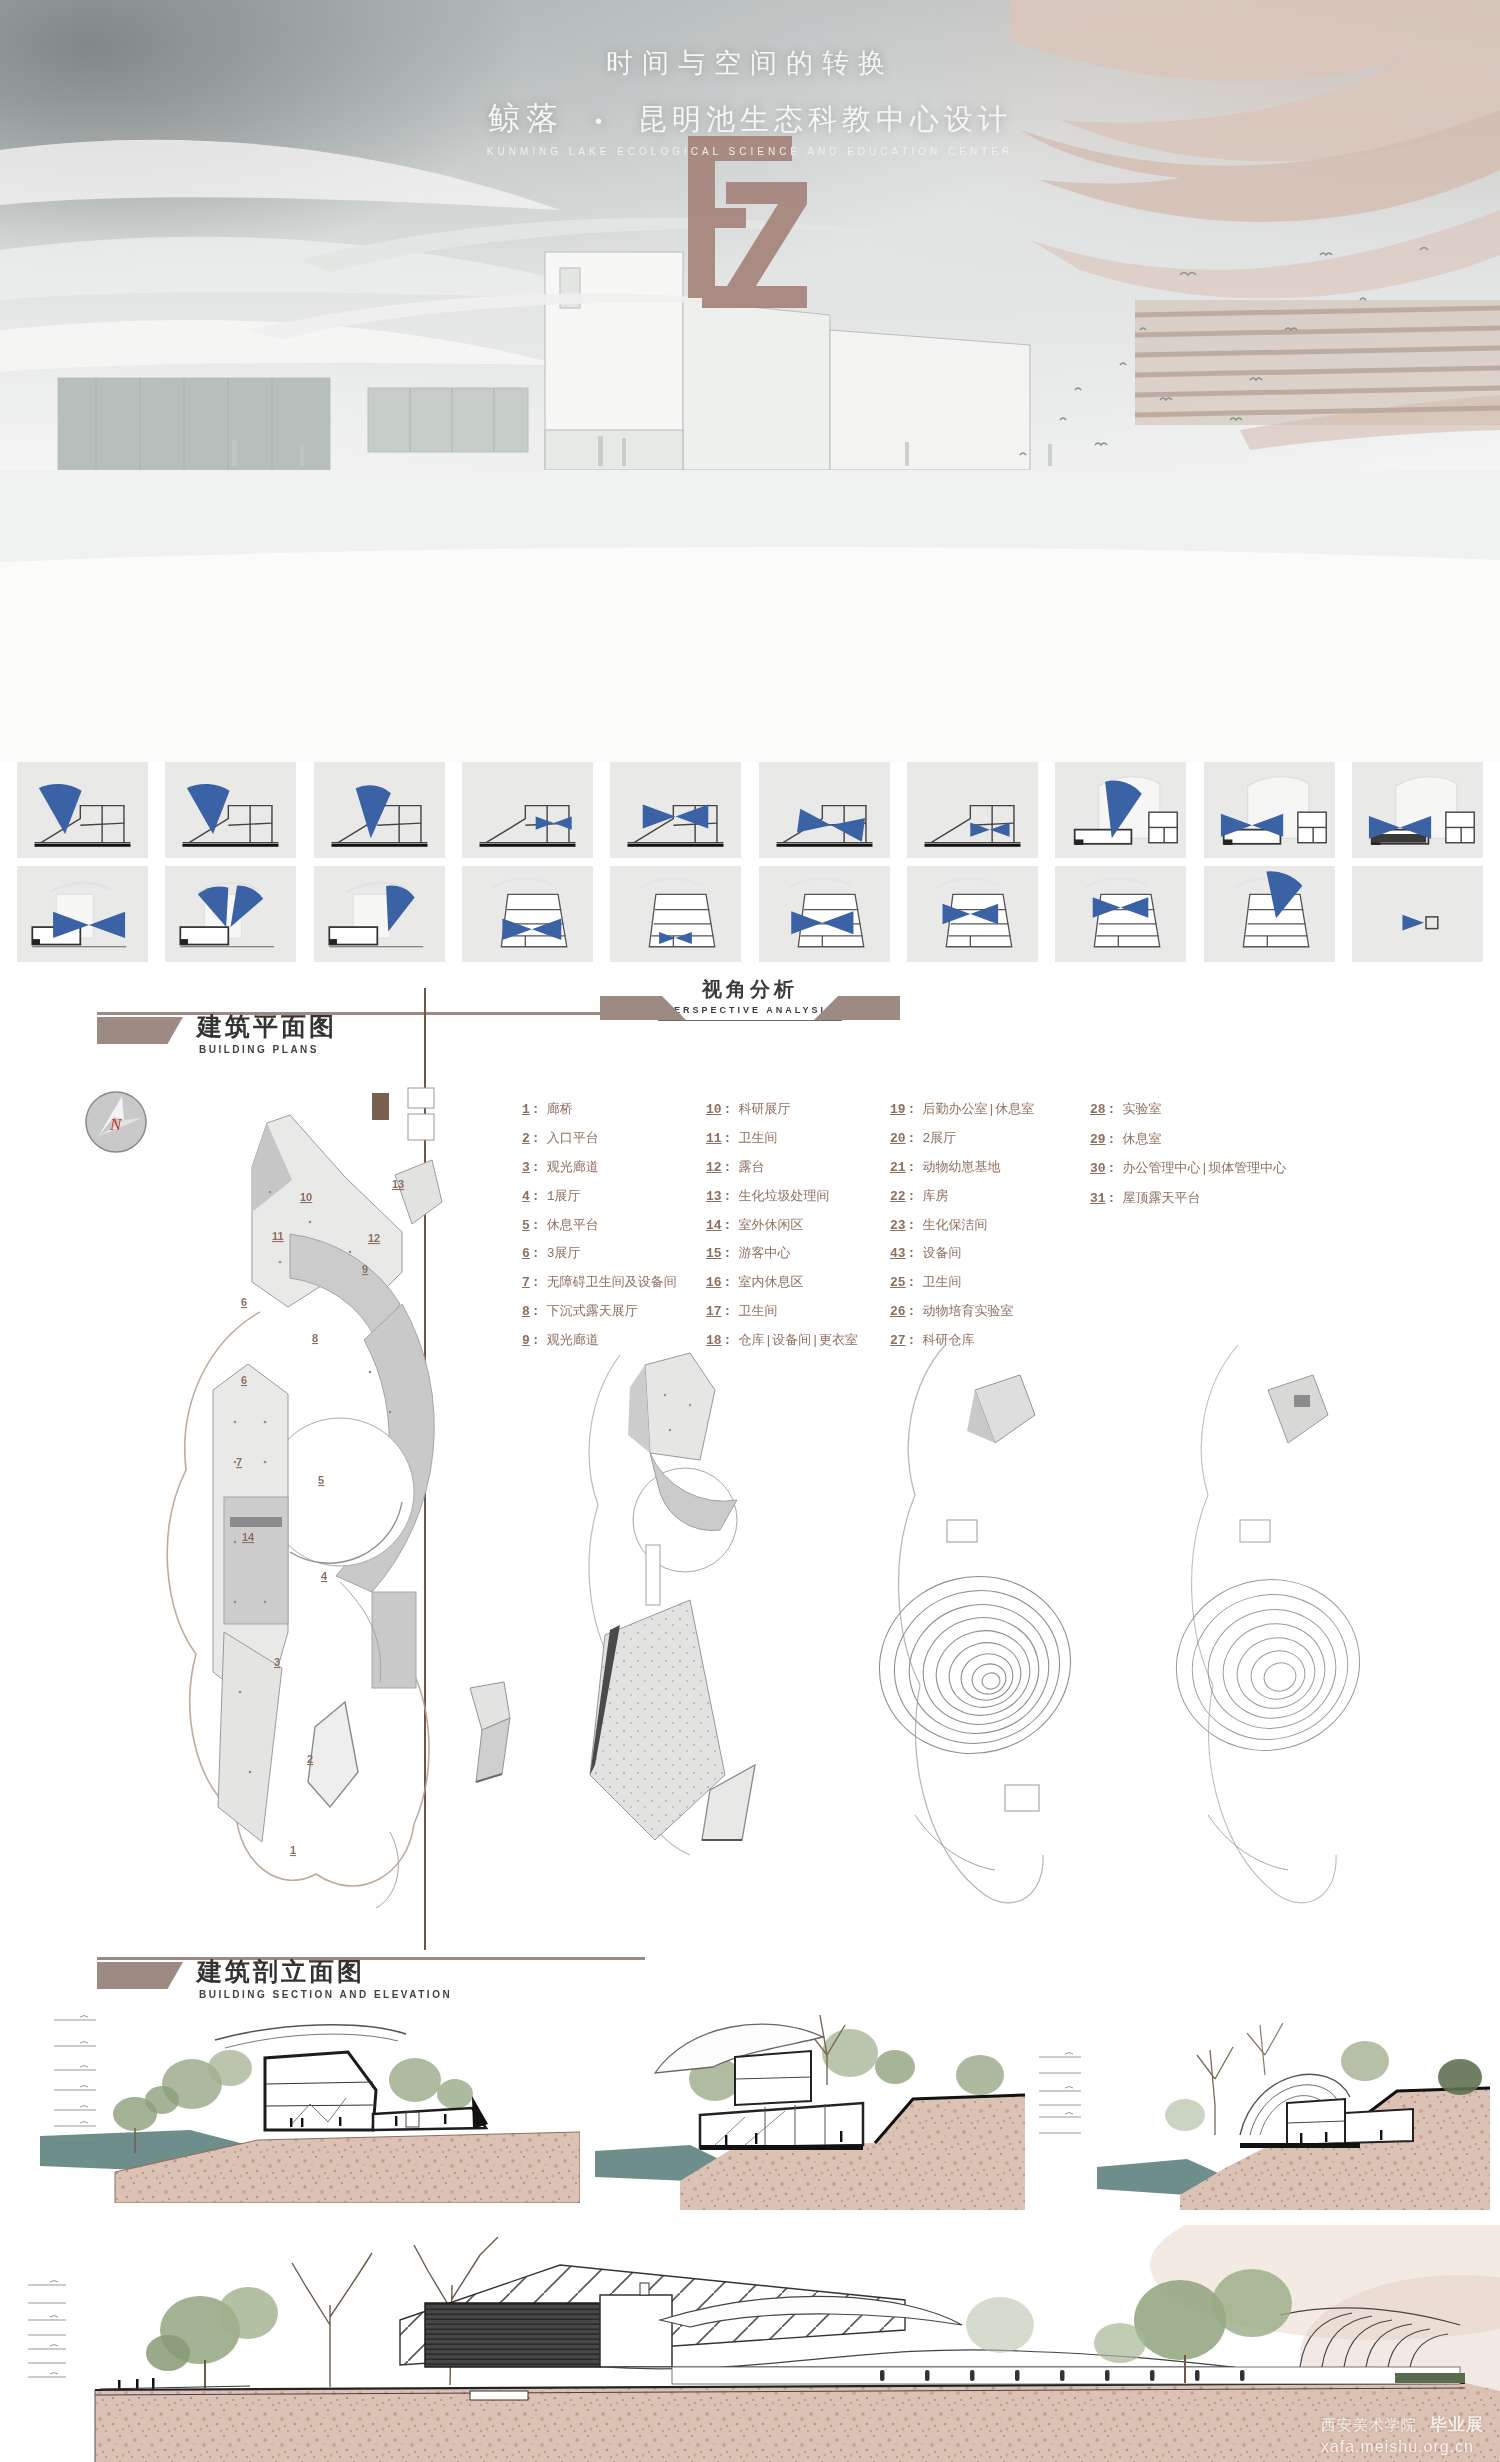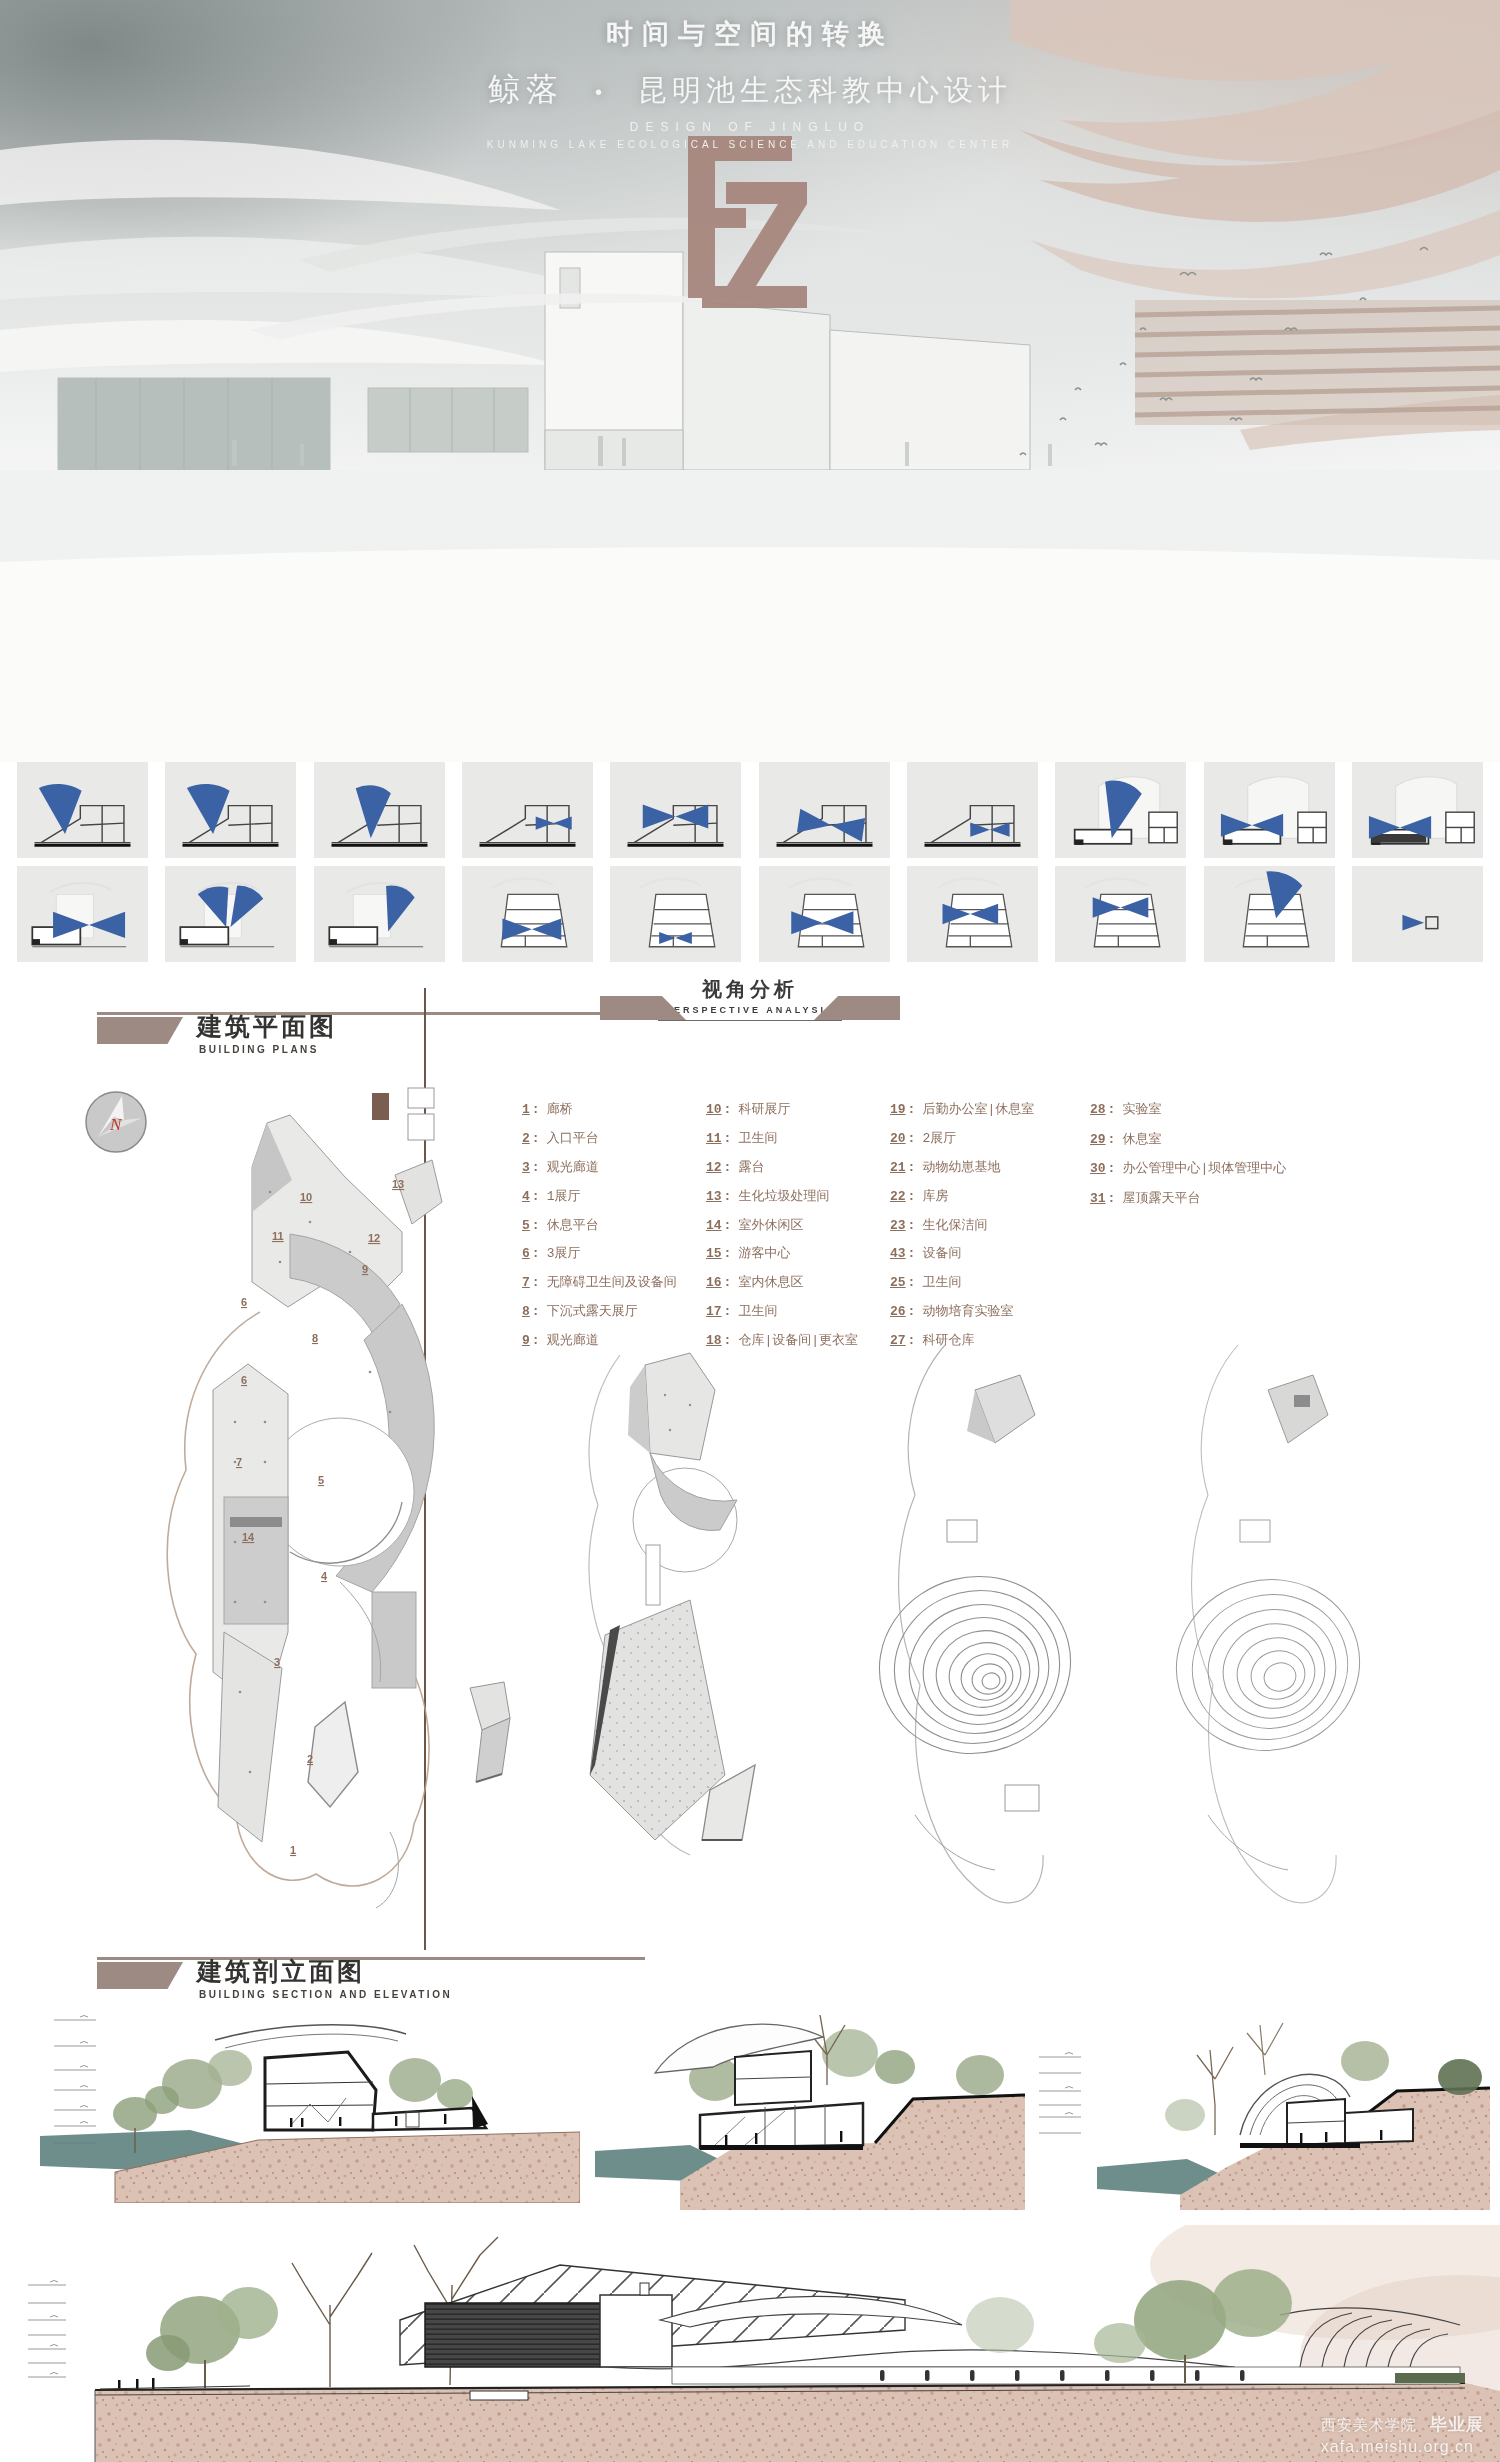--- a/index.html
+++ b/index.html
@@ -11,21 +11,21 @@
   .hero{left:0;top:0;width:1500px;height:762px;
     background:
       radial-gradient(ellipse 620px 330px at 6% 6%, rgba(125,133,133,.95), rgba(125,133,133,0) 70%),
       radial-gradient(ellipse 900px 420px at 32% 0%, rgba(176,182,182,.85), rgba(176,182,182,0) 72%),
       radial-gradient(ellipse 700px 300px at 88% 4%, rgba(214,196,186,.55), rgba(214,196,186,0) 70%),
       radial-gradient(ellipse 1000px 500px at 55% 30%, rgba(228,230,229,.9), rgba(228,230,229,0) 80%),
       linear-gradient(to bottom,#b9bebe 0%,#d8dbda 26%,#eef0ef 52%,#fbfbfa 74%,#ffffff 100%);}
   .hero svg{display:block;}
 
   .titleblock{left:0;top:16px;width:1500px;text-align:center;color:#f5f6f5;}
-  .t-zh-main{font-size:27px;font-weight:bold;letter-spacing:9px;text-shadow:0 0 8px rgba(100,106,106,.55);}
+  .t-zh-main{font-size:27px;font-weight:normal;letter-spacing:9px;text-shadow:0 0 8px rgba(100,106,106,.55);margin-top:29px;}
   .t-en-main{margin-top:6px;font-size:10px;letter-spacing:5px;color:#eceeed;}
   .t-zh-sub{margin-top:16px;font-size:29px;letter-spacing:5px;text-shadow:0 0 8px rgba(100,106,106,.5);}
   .t-zh-sub .proj{font-weight:normal;font-size:32px;letter-spacing:6px;}
   .t-zh-sub .dot{margin:0 18px;font-size:20px;vertical-align:middle;}
   .t-en-sub1{margin-top:8px;font-size:12px;letter-spacing:7px;color:#f0f1f0;}
   .t-en-sub2{margin-top:5px;font-size:10px;letter-spacing:4px;color:#eff0ef;}
 
   
   .thumbrow{left:0;width:1500px;height:96px;display:flex;justify-content:space-between;padding:0 17px;box-sizing:border-box;}
   .thumb{width:131px;height:96px;background:#e9e9e8;flex:0 0 auto;}
@@ -188,21 +188,20 @@
     </svg>
   </div>
 
   <div class="abs titleblock">
     <div class="t-zh-main">时间与空间的转换</div>
     <div class="t-zh-sub">
       <span class="proj">鲸落</span>
       <span class="dot">•</span>
       <span>昆明池生态科教中心设计</span>
     </div>
-    <div class="t-en-sub1">DESIGN OF JINGLUO</div>
     <div class="t-en-sub2">KUNMING LAKE ECOLOGICAL SCIENCE AND EDUCATION CENTER</div>
   </div>
 
   <div class="abs thumbrow" style="top:762px" id="thumbrow1">
       <div class="thumb"><svg width="131" height="96" viewBox="0 0 120 88">
           <g stroke="#444" stroke-width="1.3" fill="none">
             <polyline points="22,74 58,52 58,40 98,40 98,74"></polyline>
             <line x1="58" y1="58" x2="98" y2="56"></line>
             <line x1="78" y1="40" x2="78" y2="74"></line>
             <line x1="16" y1="74" x2="104" y2="74"></line>

